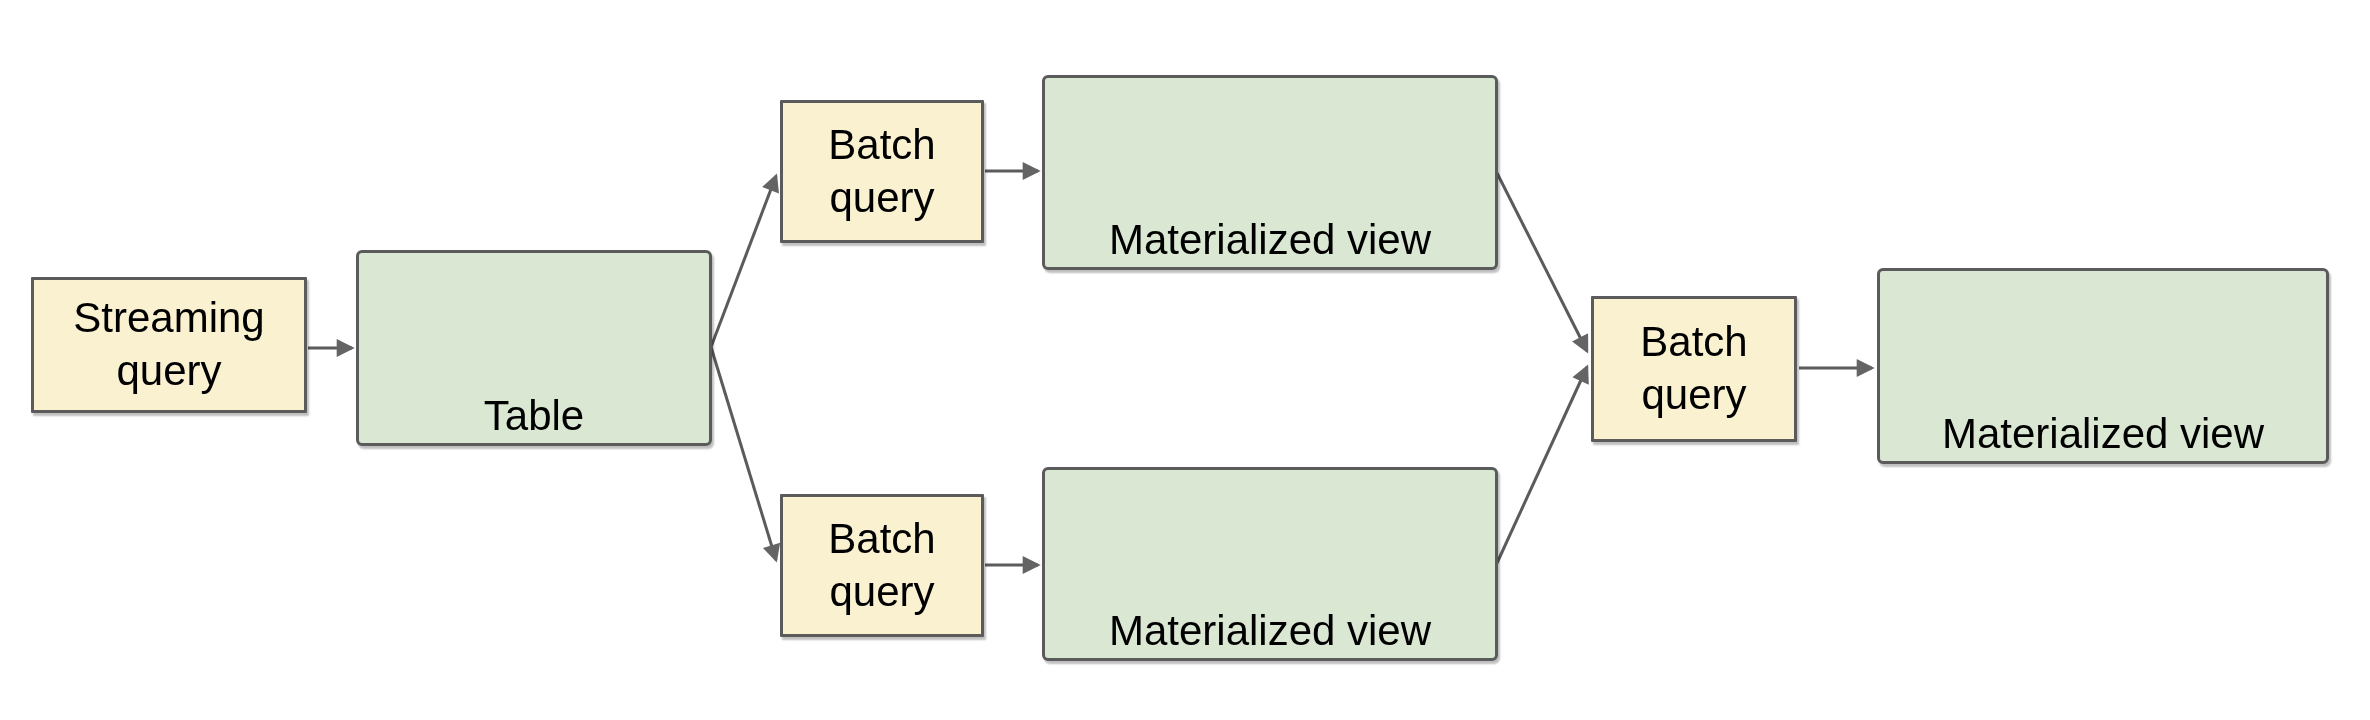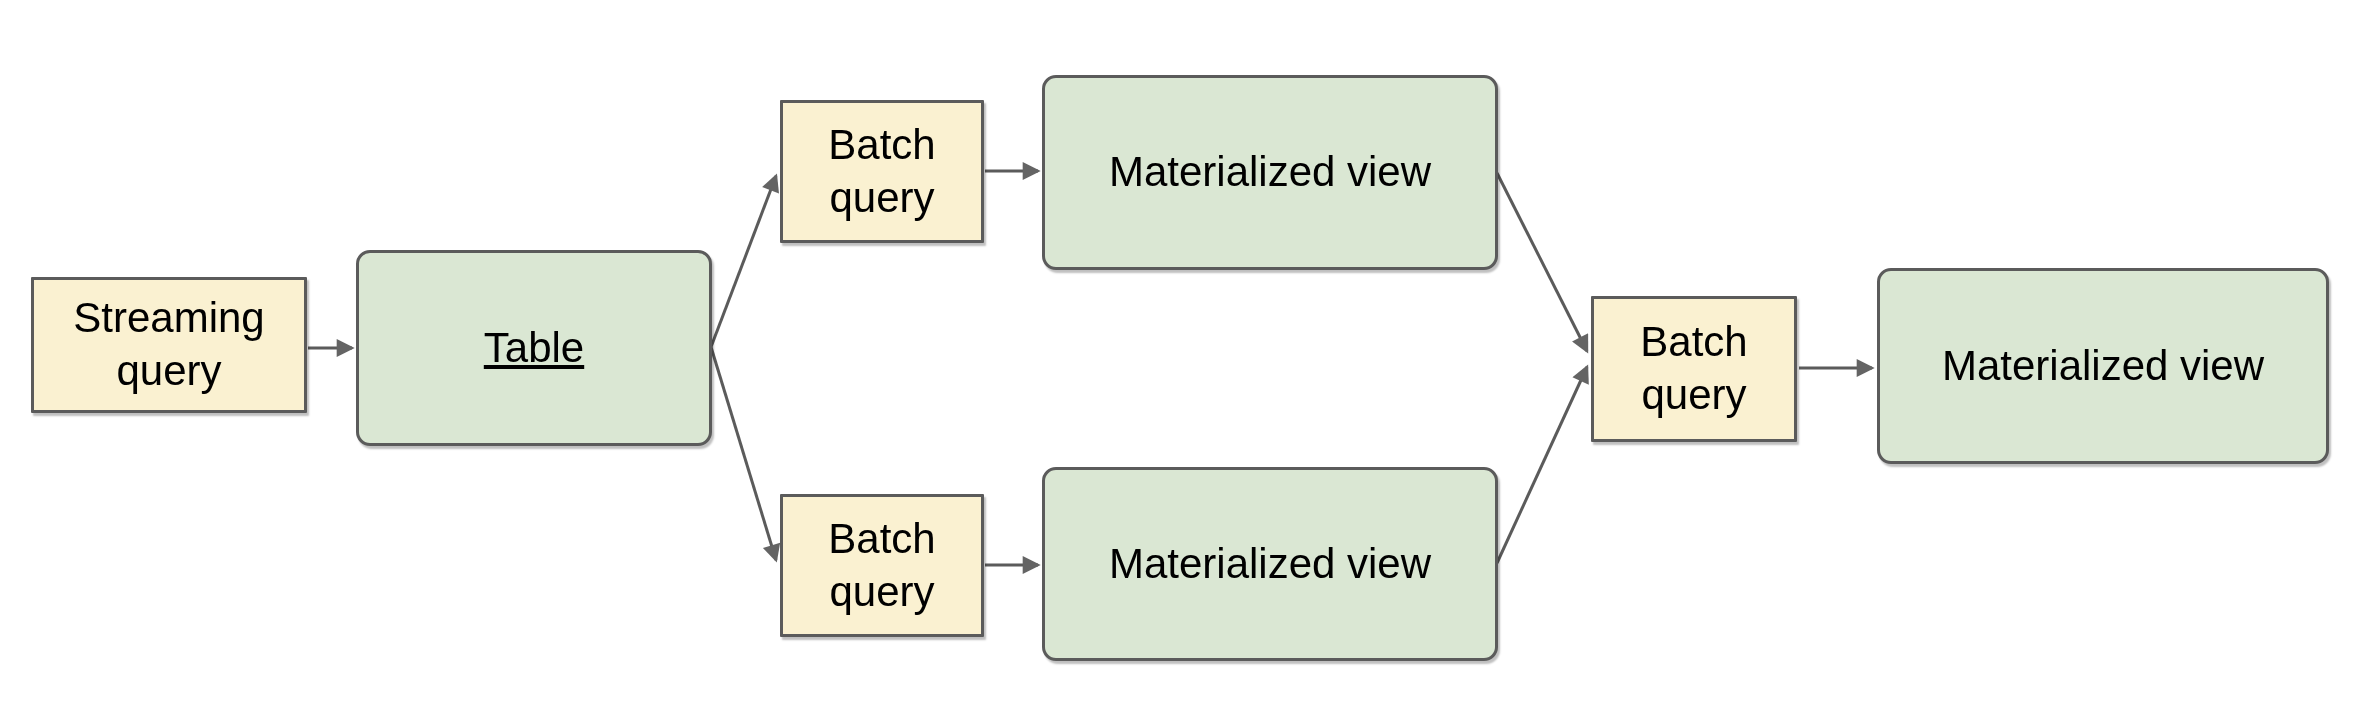--- a/index.html
+++ b/index.html
@@ -26,25 +26,25 @@
     border:3px solid var(--stroke);
     display:flex;align-items:center;justify-content:center;
     text-align:center;
     color:var(--text);
     font-size:42px;
     line-height:1.26;
     box-shadow:2px 3px 2px rgba(0,0,0,0.25);
   }
   .node .label{white-space:pre-line;}
   .sq{background:var(--yellow-fill);border-radius:1px;}
-  .rnd{background:var(--green-fill);border-radius:14px;}
+  .rnd{background:var(--green-fill);border-radius:6px;align-items:flex-end;}
 
   
   .n-streaming      {left:31px;  top:277px; width:276px; height:136px;}
-  .n-table          {left:356px; top:250px; width:356px; height:196px;text-decoration:underline;}
+  .n-table          {left:356px; top:250px; width:356px; height:196px;}
   .n-batch-top      {left:780px; top:100px; width:204px; height:143px;}
   .n-mv-top         {left:1042px;top:75px;  width:456px; height:195px;}
   .n-batch-bottom   {left:780px; top:494px; width:204px; height:143px;}
   .n-mv-bottom      {left:1042px;top:467px; width:456px; height:194px;}
   .n-batch-right    {left:1591px;top:296px; width:206px; height:146px;}
   .n-mv-right       {left:1877px;top:268px; width:452px; height:196px;}
 </style>
 </head>
 <body>
 

